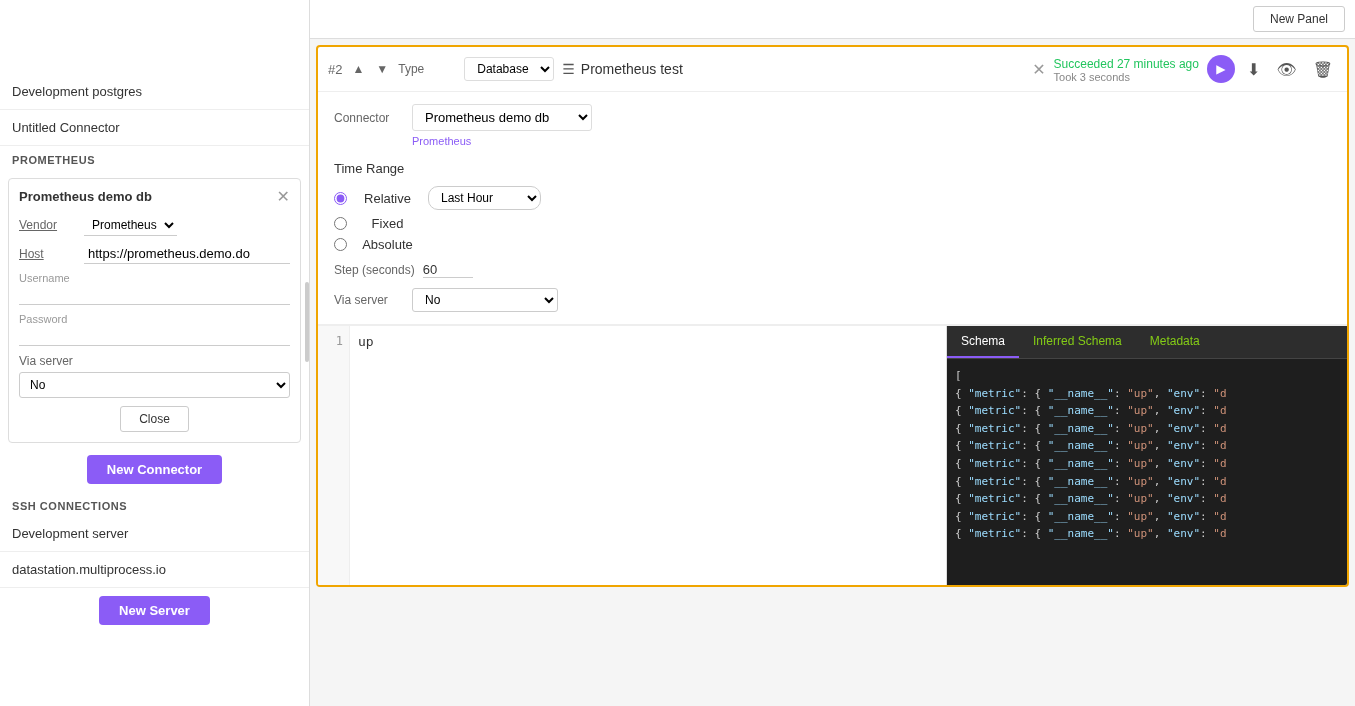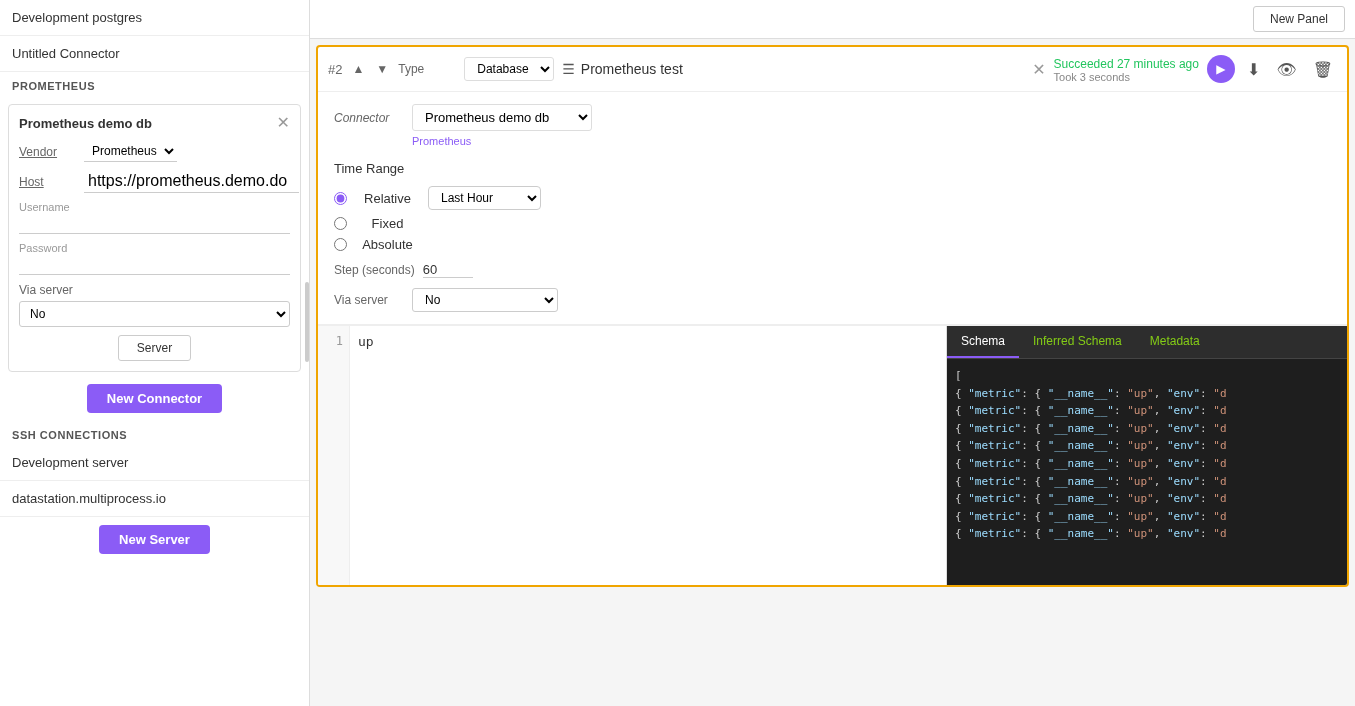--- a/index.html
+++ b/index.html
@@ -8,20 +8,21 @@
     
     .sidebar {
       width: 310px;
       min-width: 310px;
       background: #fff;
       border-right: 1px solid #ddd;
       overflow-y: auto;
       display: flex;
       flex-direction: column;
       position: relative;
+      justify-content: center;
     }
 
     .sidebar-item-text {
       padding: 10px 12px;
       border-bottom: 1px solid #eee;
       cursor: pointer;
       color: #333;
       font-size: 13px;
     }
 
@@ -73,21 +74,21 @@
       color: #666;
       width: 65px;
       flex-shrink: 0;
       text-decoration: underline;
     }
 
     .form-input {
       border: none;
       border-bottom: 1px solid #ccc;
       padding: 2px 4px;
-      font-size: 16px;
+      font-size: 13px;
       flex: 1;
       outline: none;
       background: transparent;
     }
 
     .vendor-select {
       border: none;
       border-bottom: 1px solid #ccc;
       padding: 2px 4px;
       font-size: 12px;
@@ -356,21 +357,20 @@
       display: flex;
       align-items: center;
       gap: 8px;
       margin-bottom: 4px;
     }
 
     .connector-row-label {
       font-size: 12px;
       color: #666;
       width: 70px;
-      font-style: italic;
     }
 
     .connector-dropdown {
       border: 1px solid #ddd;
       border-radius: 3px;
       padding: 4px 8px;
       font-size: 13px;
       background: #fff;
       outline: none;
       cursor: pointer;
@@ -404,21 +404,21 @@
 
     .radio-label {
       font-size: 13px;
       color: #333;
       width: 65px;
       text-align: center;
     }
 
     .time-select {
       border: 1px solid #ccc;
-      border-radius: 4px;
+      border-radius: 10px;
       padding: 3px 8px;
       font-size: 12px;
       background: #fff;
       outline: none;
     }
 
     .step-row {
       display: flex;
       align-items: center;
       gap: 8px;
@@ -585,21 +585,21 @@
       <input class="form-field-input" type="password" value="" style="">
     </div>
 
     <div style="margin-bottom:8px;">
       <div class="via-server-label">Via server</div>
       <select class="via-server-select">
         <option>No</option>
       </select>
     </div>
 
-    <button class="close-btn">Server</button>
+    <button class="close-btn">Close</button>
   </div>
 
   <div style="text-align:center;">
     <button class="new-connector-btn">New Connector</button>
   </div>
 
   <div class="sidebar-section-label">SSH CONNECTIONS</div>
 
   <div class="ssh-item">
     <span>Development server</span>

